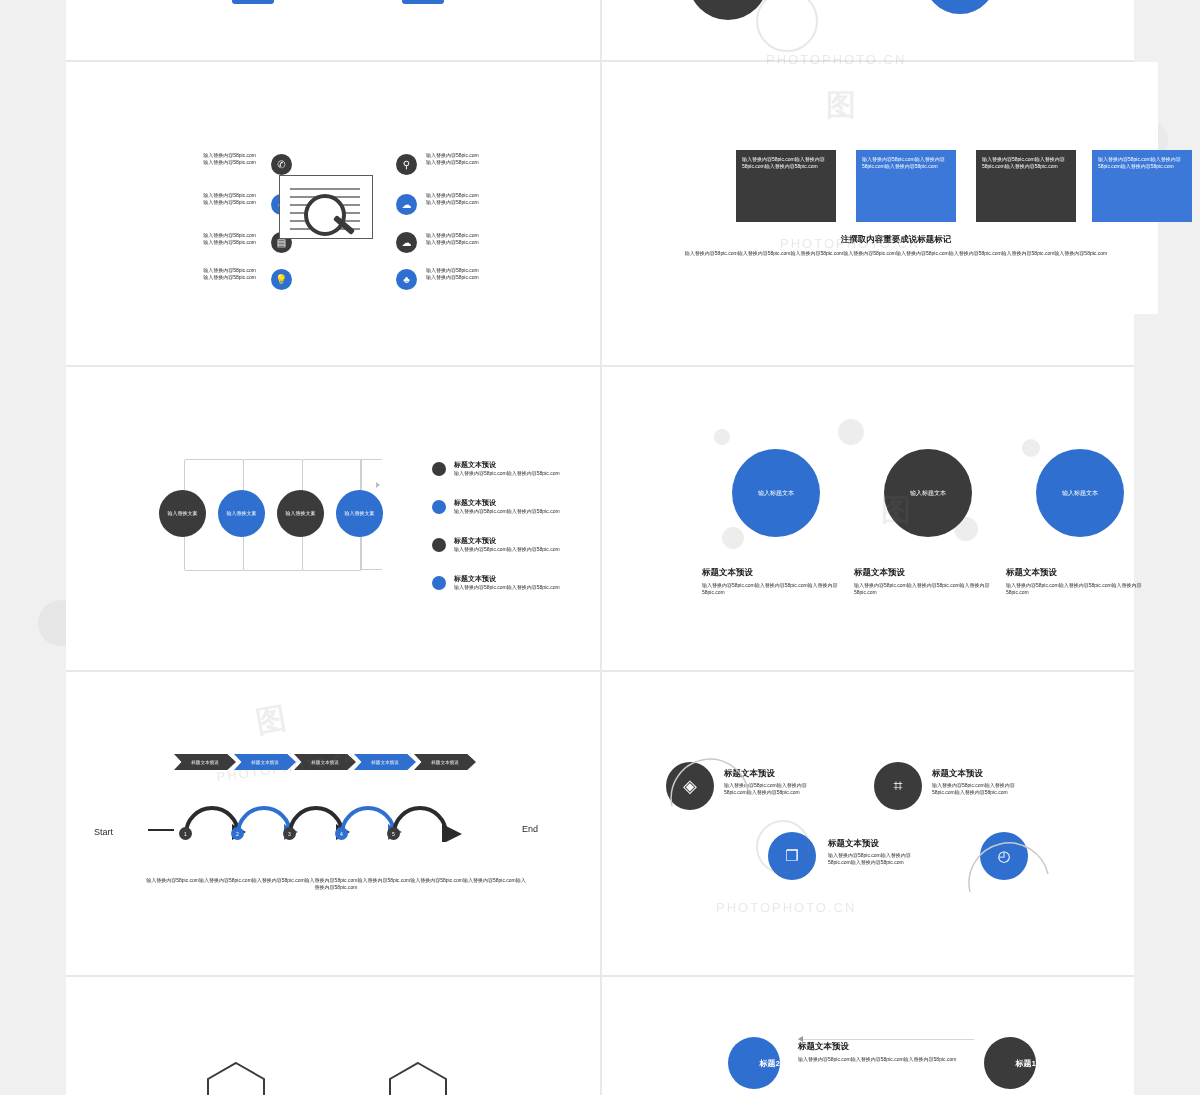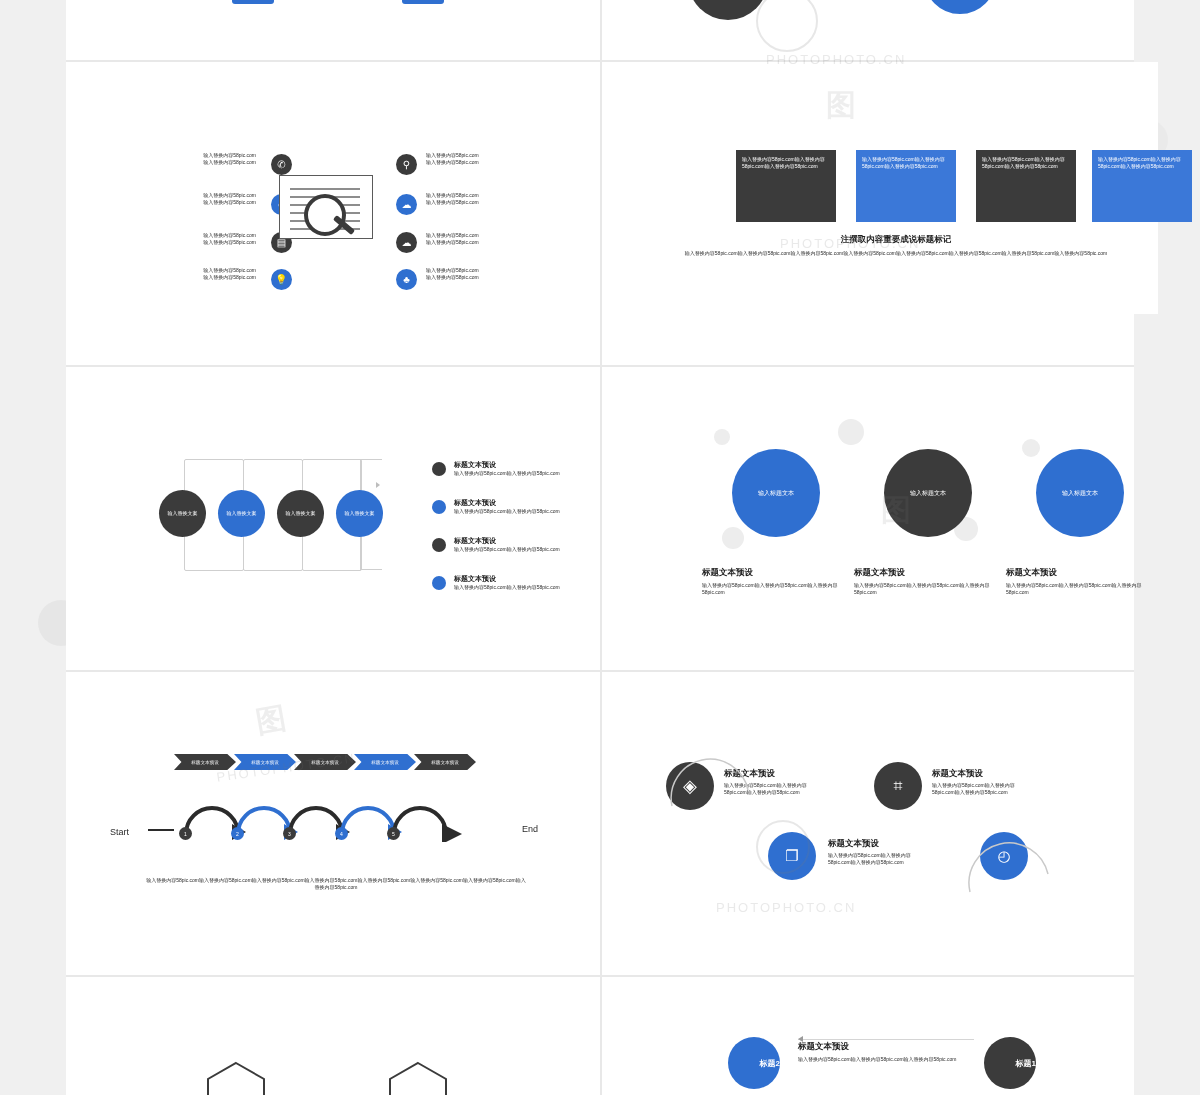--- a/index.html
+++ b/index.html
@@ -288,21 +288,21 @@
     <div class="numdot" style="left:217px;top:155px;background:#3b3b3b;">
         <span>3</span>
       </div>
     <div class="numdot" style="left:269px;top:155px;background:#2f6fd0;">
         <span>4</span>
       </div>
     <div class="numdot" style="left:321px;top:155px;background:#3b3b3b;">
         <span>5</span>
       </div>
 
-    <div style="position:absolute;left:44px;top:155px;font-size:9px;color:#2b2b2b;">Start</div>
+    <div style="position:absolute;left:28px;top:155px;font-size:9px;color:#2b2b2b;">Start</div>
     <div style="position:absolute;left:82px;top:157px;width:26px;height:2px;background:#2b2b2b;"></div>
     <div style="position:absolute;left:456px;top:152px;font-size:9px;color:#2b2b2b;">End</div>
 
     <div class="tiny center" style="position:absolute;left:80px;top:205px;width:380px;">输入替换内容58pic.com输入替换内容58pic.com输入替换内容58pic.com输入替换内容58pic.com输入替换内容58pic.com输入替换内容58pic.com输入替换内容58pic.com输入替换内容58pic.com</div>
   </div>
 
   <div class="cell" style="left:536px;top:672px;width:532px;height:303px;">
     <div class="s7ic" style="left:64px;top:90px;width:48px;height:48px;background:#3b3b3b;font-size:18px;">◈</div>
     <div style="position:absolute;left:122px;top:96px;width:100px;">
       <div class="ttl">标题文本预设</div>

